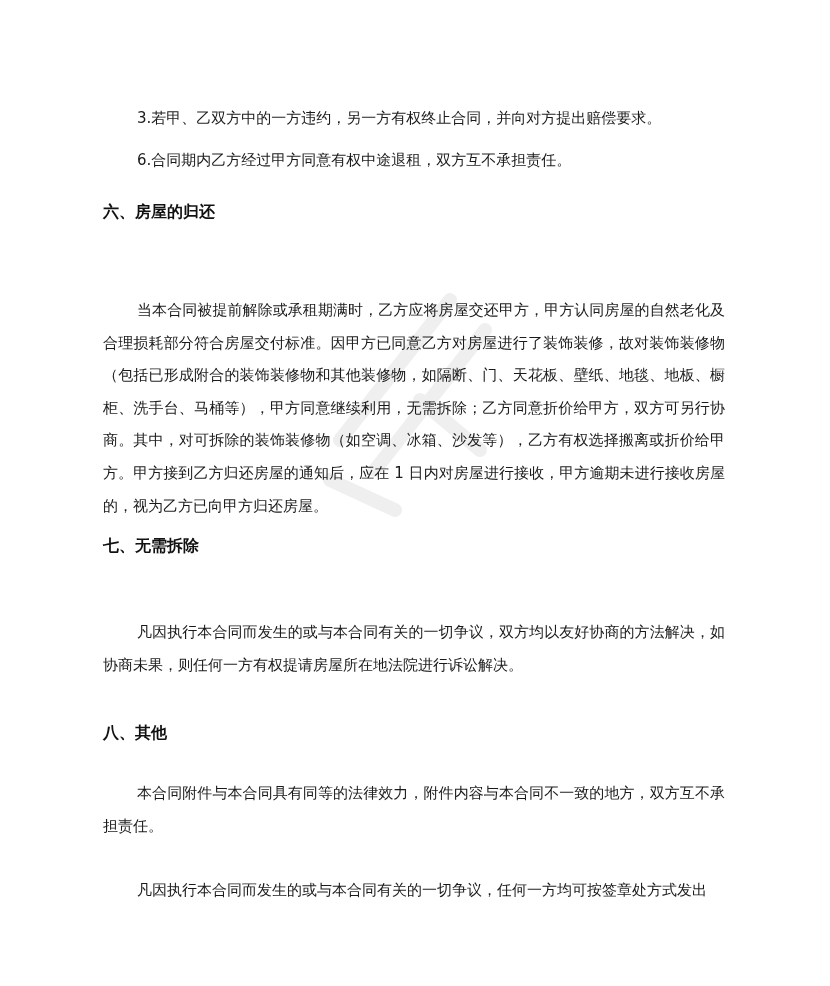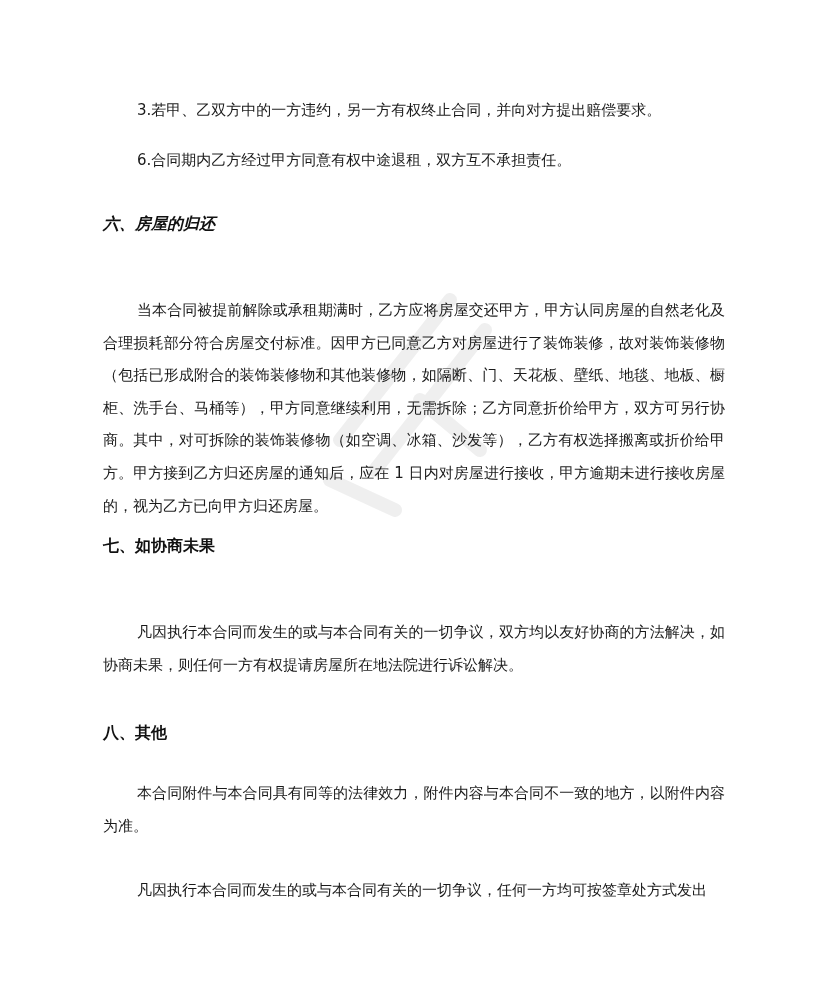--- a/index.html
+++ b/index.html
@@ -59,31 +59,31 @@
       height: 230px;
       pointer-events: none;
       opacity: 0.06;
     }
   </style>
 </head>
 <body>
 
 <div class="page">
 
-  <div class="line indent" style="top:100px;">3.若甲、乙双方中的一方违约，另一方有权终止合同，并向对方提出赔偿要求。</div>
+  <div class="line indent" style="top:108px;">3.若甲、乙双方中的一方违约，另一方有权终止合同，并向对方提出赔偿要求。</div>
   <div class="line indent" style="top:150px;">6.合同期内乙方经过甲方同意有权中途退租，双方互不承担责任。</div>
 
-  <div class="heading" style="top:214px;font-style:italic;">六、房屋的归还</div>
+  <div class="heading" style="top:202px;">六、房屋的归还</div>
   <div class="para" style="top:269px;">当本合同被提前解除或承租期满时，乙方应将房屋交还甲方，甲方认同房屋的自然老化及合理损耗部分符合房屋交付标准。因甲方已同意乙方对房屋进行了装饰装修，故对装饰装修物（包括已形成附合的装饰装修物和其他装修物，如隔断、门、天花板、壁纸、地毯、地板、橱柜、洗手台、马桶等），甲方同意继续利用，无需拆除；乙方同意折价给甲方，双方可另行协商。其中，对可拆除的装饰装修物（如空调、冰箱、沙发等），乙方有权选择搬离或折价给甲方。甲方接到乙方归还房屋的通知后，应在 1 日内对房屋进行接收，甲方逾期未进行接收房屋的，视为乙方已向甲方归还房屋。</div>
 
-  <div class="heading" style="top:536px;">七、如协商未果</div>
+  <div class="heading" style="top:536px;">七、无需拆除</div>
   <div class="para" style="top:591px;font-family:Liberation Serif, serif;">凡因执行本合同而发生的或与本合同有关的一切争议，双方均以友好协商的方法解决，如协商未果，则任何一方有权提请房屋所在地法院进行诉讼解决。</div>
 
   <div class="heading" style="top:697px;margin-top:26px;">八、其他</div>
-  <div class="para" style="top:752px;">本合同附件与本合同具有同等的法律效力，附件内容与本合同不一致的地方，以附件内容为准。</div>
+  <div class="para" style="top:752px;">本合同附件与本合同具有同等的法律效力，附件内容与本合同不一致的地方，双方互不承担责任。</div>
   <div class="para" style="top:849px;">凡因执行本合同而发生的或与本合同有关的一切争议，任何一方均可按签章处方式发出</div>
 
 </div>
 
 <svg class="watermark" viewBox="0 0 200 230">
   <g fill="none" stroke="#000" stroke-width="14" stroke-linecap="round">
     <path d="M150 10 L40 150"></path>
     <path d="M185 40 L75 180"></path>
     <path d="M120 110 L180 160"></path>
     <path d="M30 190 L95 220"></path>

